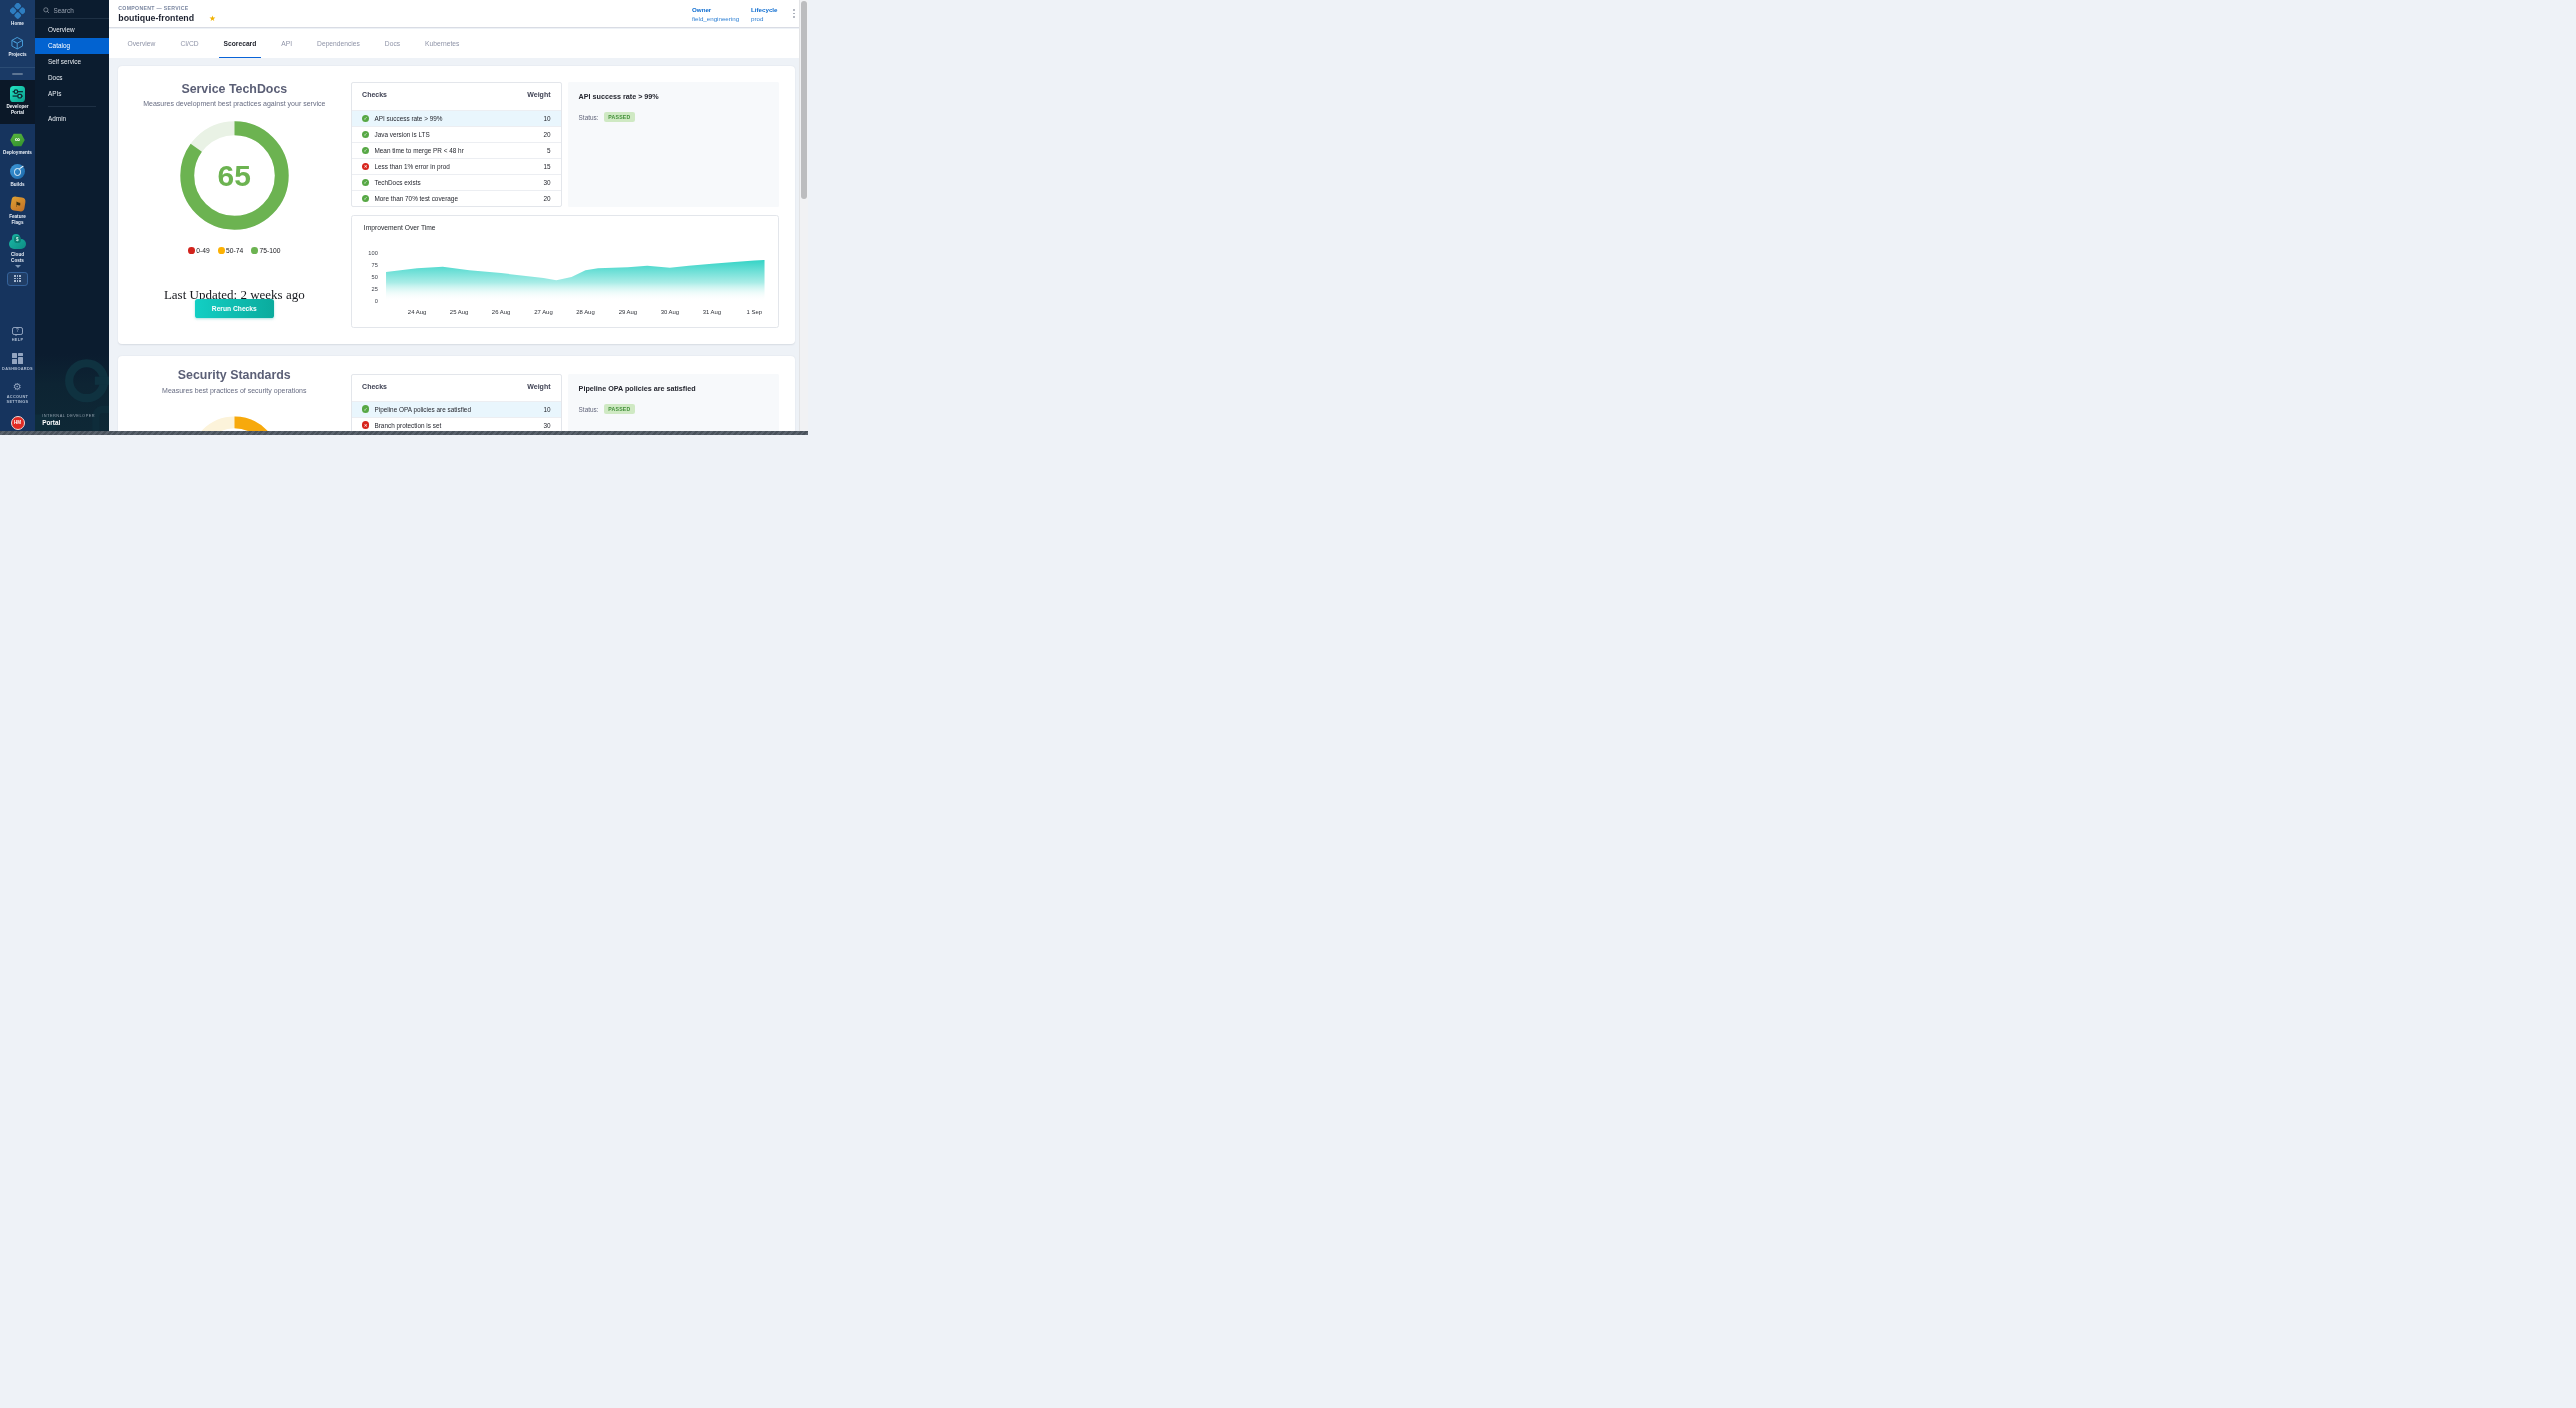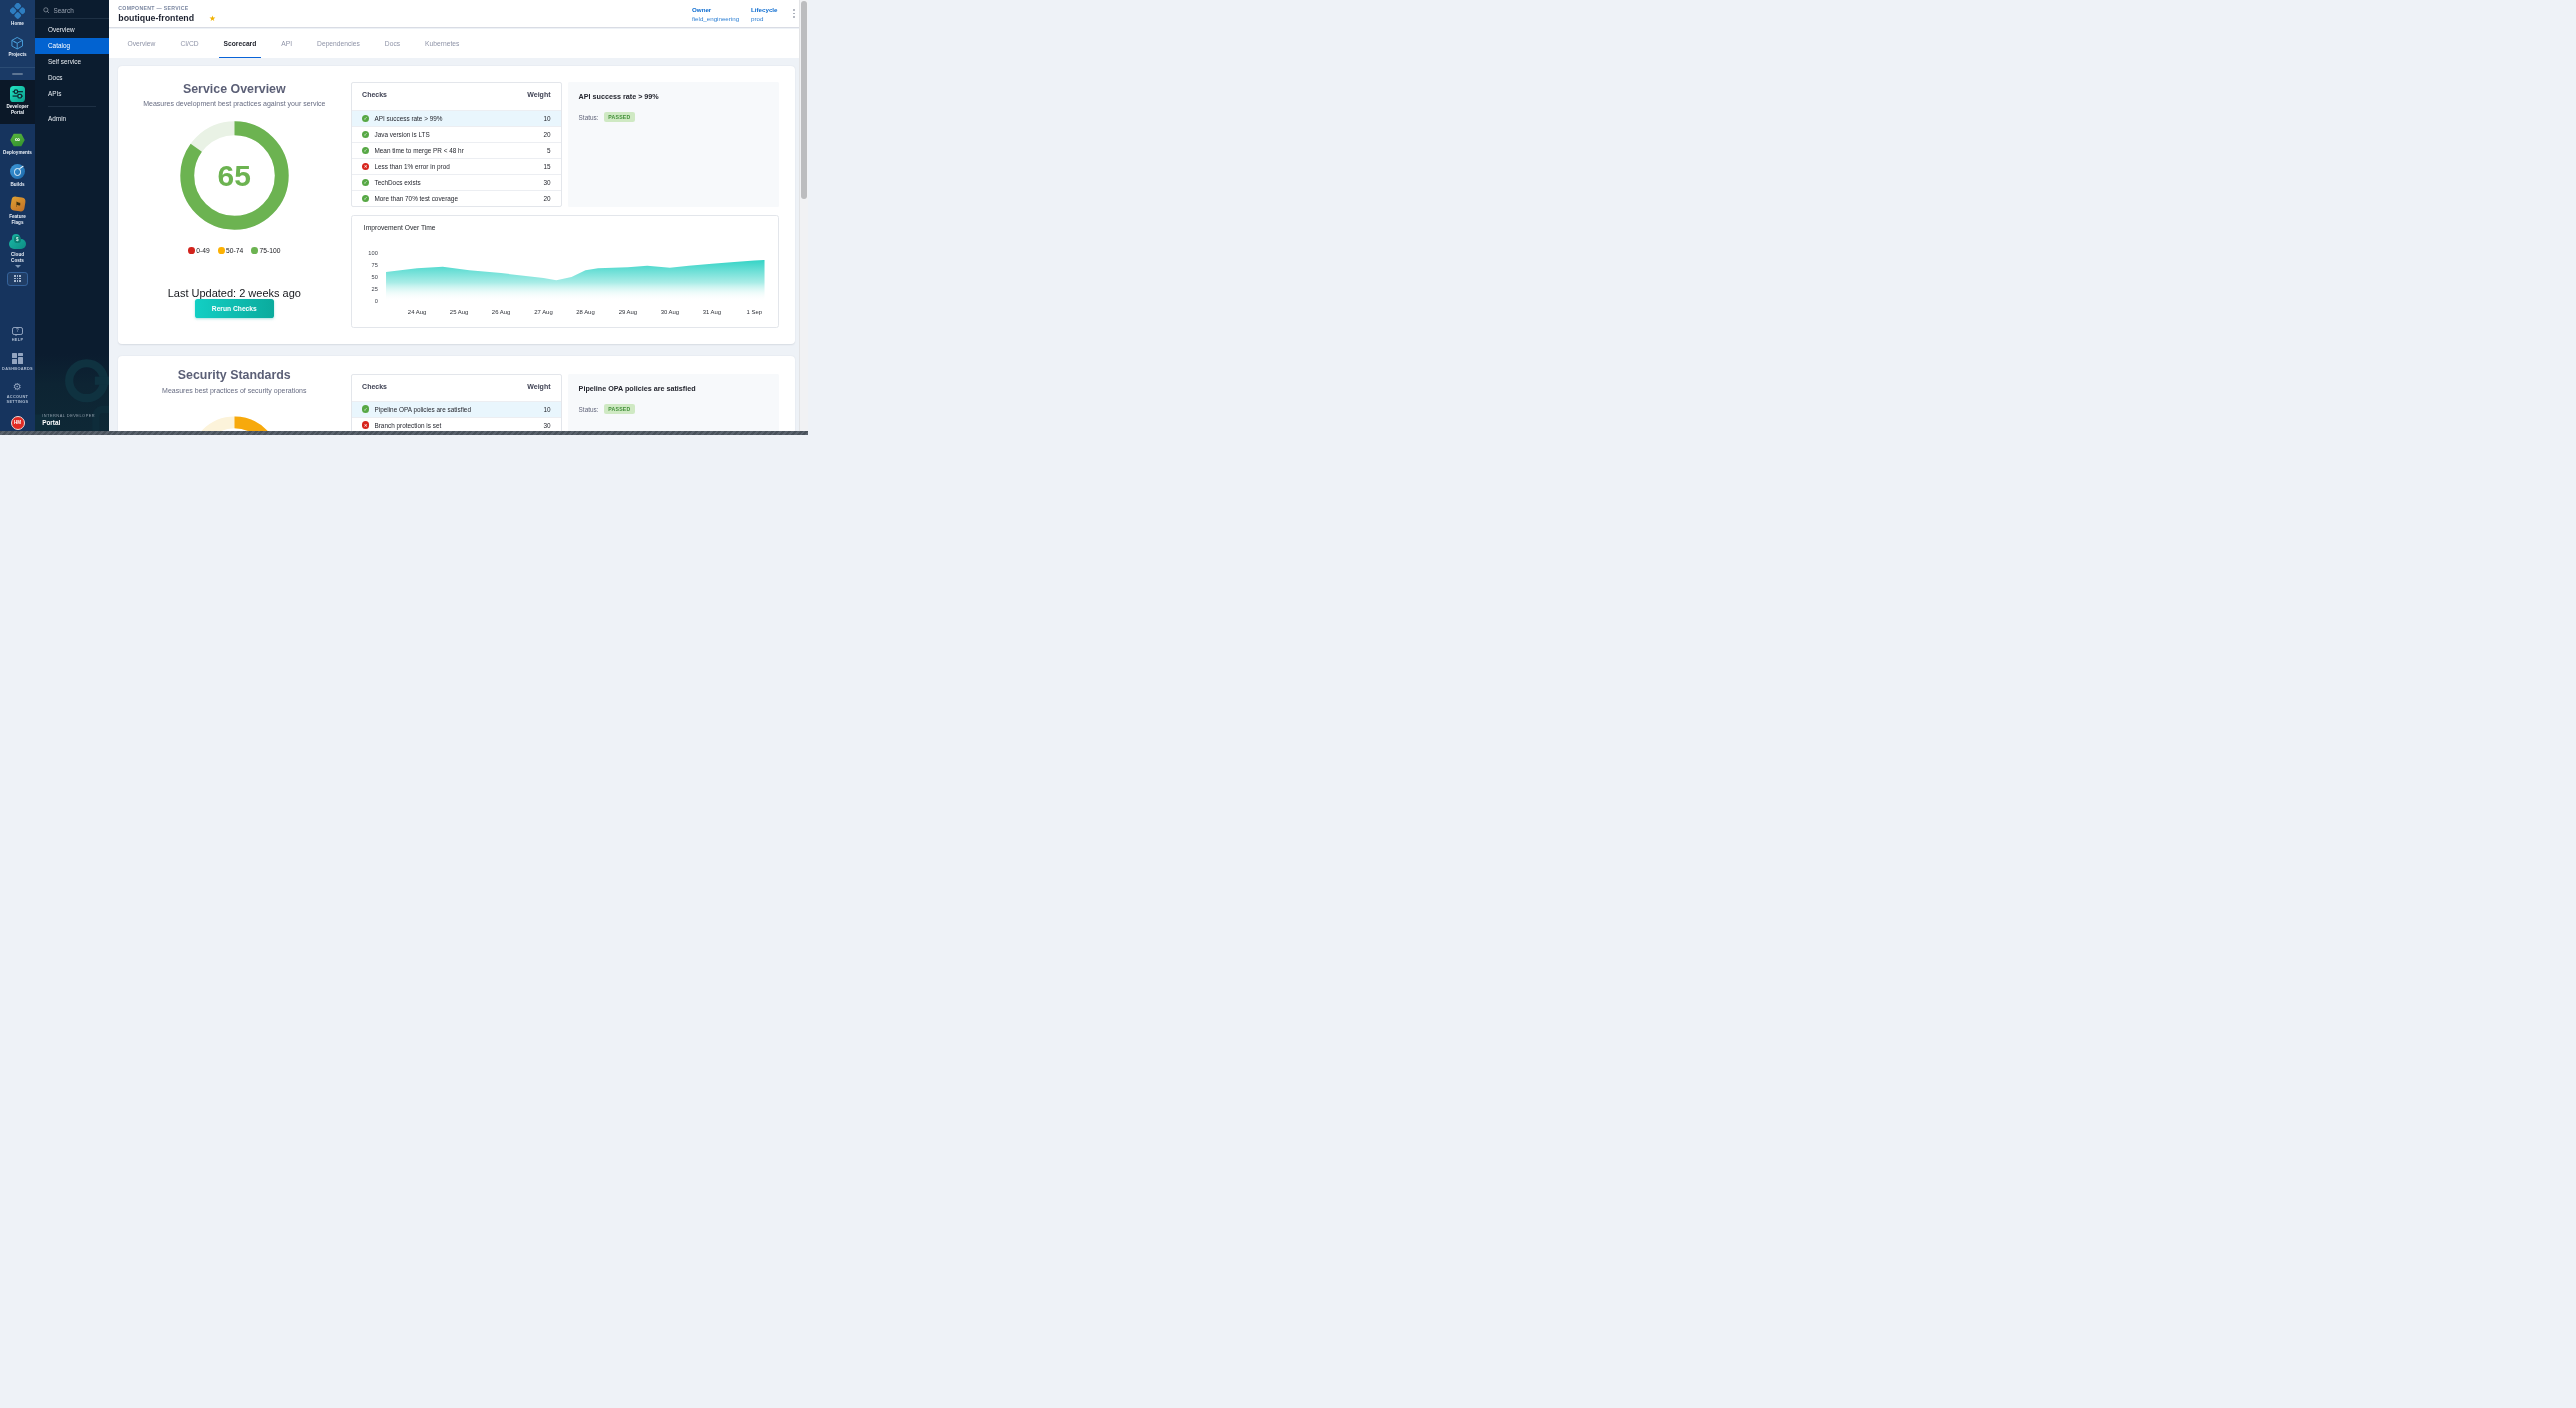--- a/index.html
+++ b/index.html
@@ -87,21 +87,21 @@
   .sec-title { position:absolute; width:100%; text-align:center; font-size:12.4px; font-weight:700; color:#5b5f76; }
   .sec-sub { position:absolute; width:100%; text-align:center; font-size:7px; color:#676c82; }
 
   .donut-wrap { position:absolute; }
   .score { position:absolute; inset:0; display:flex; align-items:center; justify-content:center; font-size:30px; font-weight:700; color:#6cb351; }
 
   .legend { position:absolute; top:181px; width:100%; display:flex; justify-content:center; gap:8.2px; }
   .lg { display:flex; align-items:center; gap:1.5px; font-size:6.7px; color:#17181d; }
   .lg i { width:6.7px; height:6.7px; border-radius:50%; }
 
-  .updated { position:absolute; top:221px; width:100%; text-align:center; font-size:11px; color:#17181d; }
+  .updated { position:absolute; top:221px; width:100%; text-align:center; font-size:13px; color:#17181d;font-family:Liberation Serif, serif; }
   .rerun { position:absolute; top:233px; left:77px; width:79px; height:18.5px; border:none; border-radius:2.6px; background:linear-gradient(90deg,#12cfc4,#0bab9d); color:#fff; font-size:6.7px; font-weight:700; font-family:inherit; cursor:pointer; box-shadow:0 1px 2.6px rgba(10,170,160,.35); }
 
   .checks-panel { position:absolute; left:233px; width:211px; border:0.5px solid #e3e6eb; border-radius:2.1px; background:#fff; overflow:hidden; }
   .card1 .checks-panel { top:15.5px; height:125px; }
   .card2 .checks-panel { top:17.5px; height:103px; }
   .cp-head { display:flex; justify-content:space-between; padding:8.8px 10.3px 0 10.3px; font-size:7px; font-weight:700; color:#3f4254; }
   .card1 .cp-head { height:27px; } .card2 .cp-head { height:26px; }
   .cp-row { display:flex; align-items:center; padding:0 10.3px; border-top:0.5px solid #eceef2; cursor:pointer; }
   .card1 .cp-row { height:16px; } .card2 .cp-row { height:16px; }
   .cp-row.sel { background:#e9f6fd; }
@@ -313,21 +313,21 @@
           <div class="tab">Dependencies</div>
           <div class="tab">Docs</div>
           <div class="tab">Kubernetes</div>
         </div>
     </div>
 
     <div class="content">
 
       <section class="card card1">
         <div class="leftcol">
-          <div class="sec-title" style="top:15.5px;">Service Overview</div>
+          <div class="sec-title" style="top:15.5px;">Service TechDocs</div>
           <div class="sec-sub" style="top:34px;">Measures development best practices against your service</div>
           <div class="donut-wrap" style="top:53px;left:60px;width:113px;height:113px;">
             <svg width="113" height="113" viewBox="0 0 220 220">
               <circle cx="110" cy="110" r="92" fill="none" id="donut1-track" stroke-width="27" stroke="#e9f2e5"></circle>
               <circle cx="110" cy="110" r="92" fill="none" id="donut1-val" stroke-width="27" pathLength="100" transform="rotate(-90 110 110)" stroke="#6cb351" stroke-dasharray="85 15"></circle>
             </svg>
             <div class="score">65</div>
           </div>
           <div class="legend" id="legend">
               <span class="lg">

